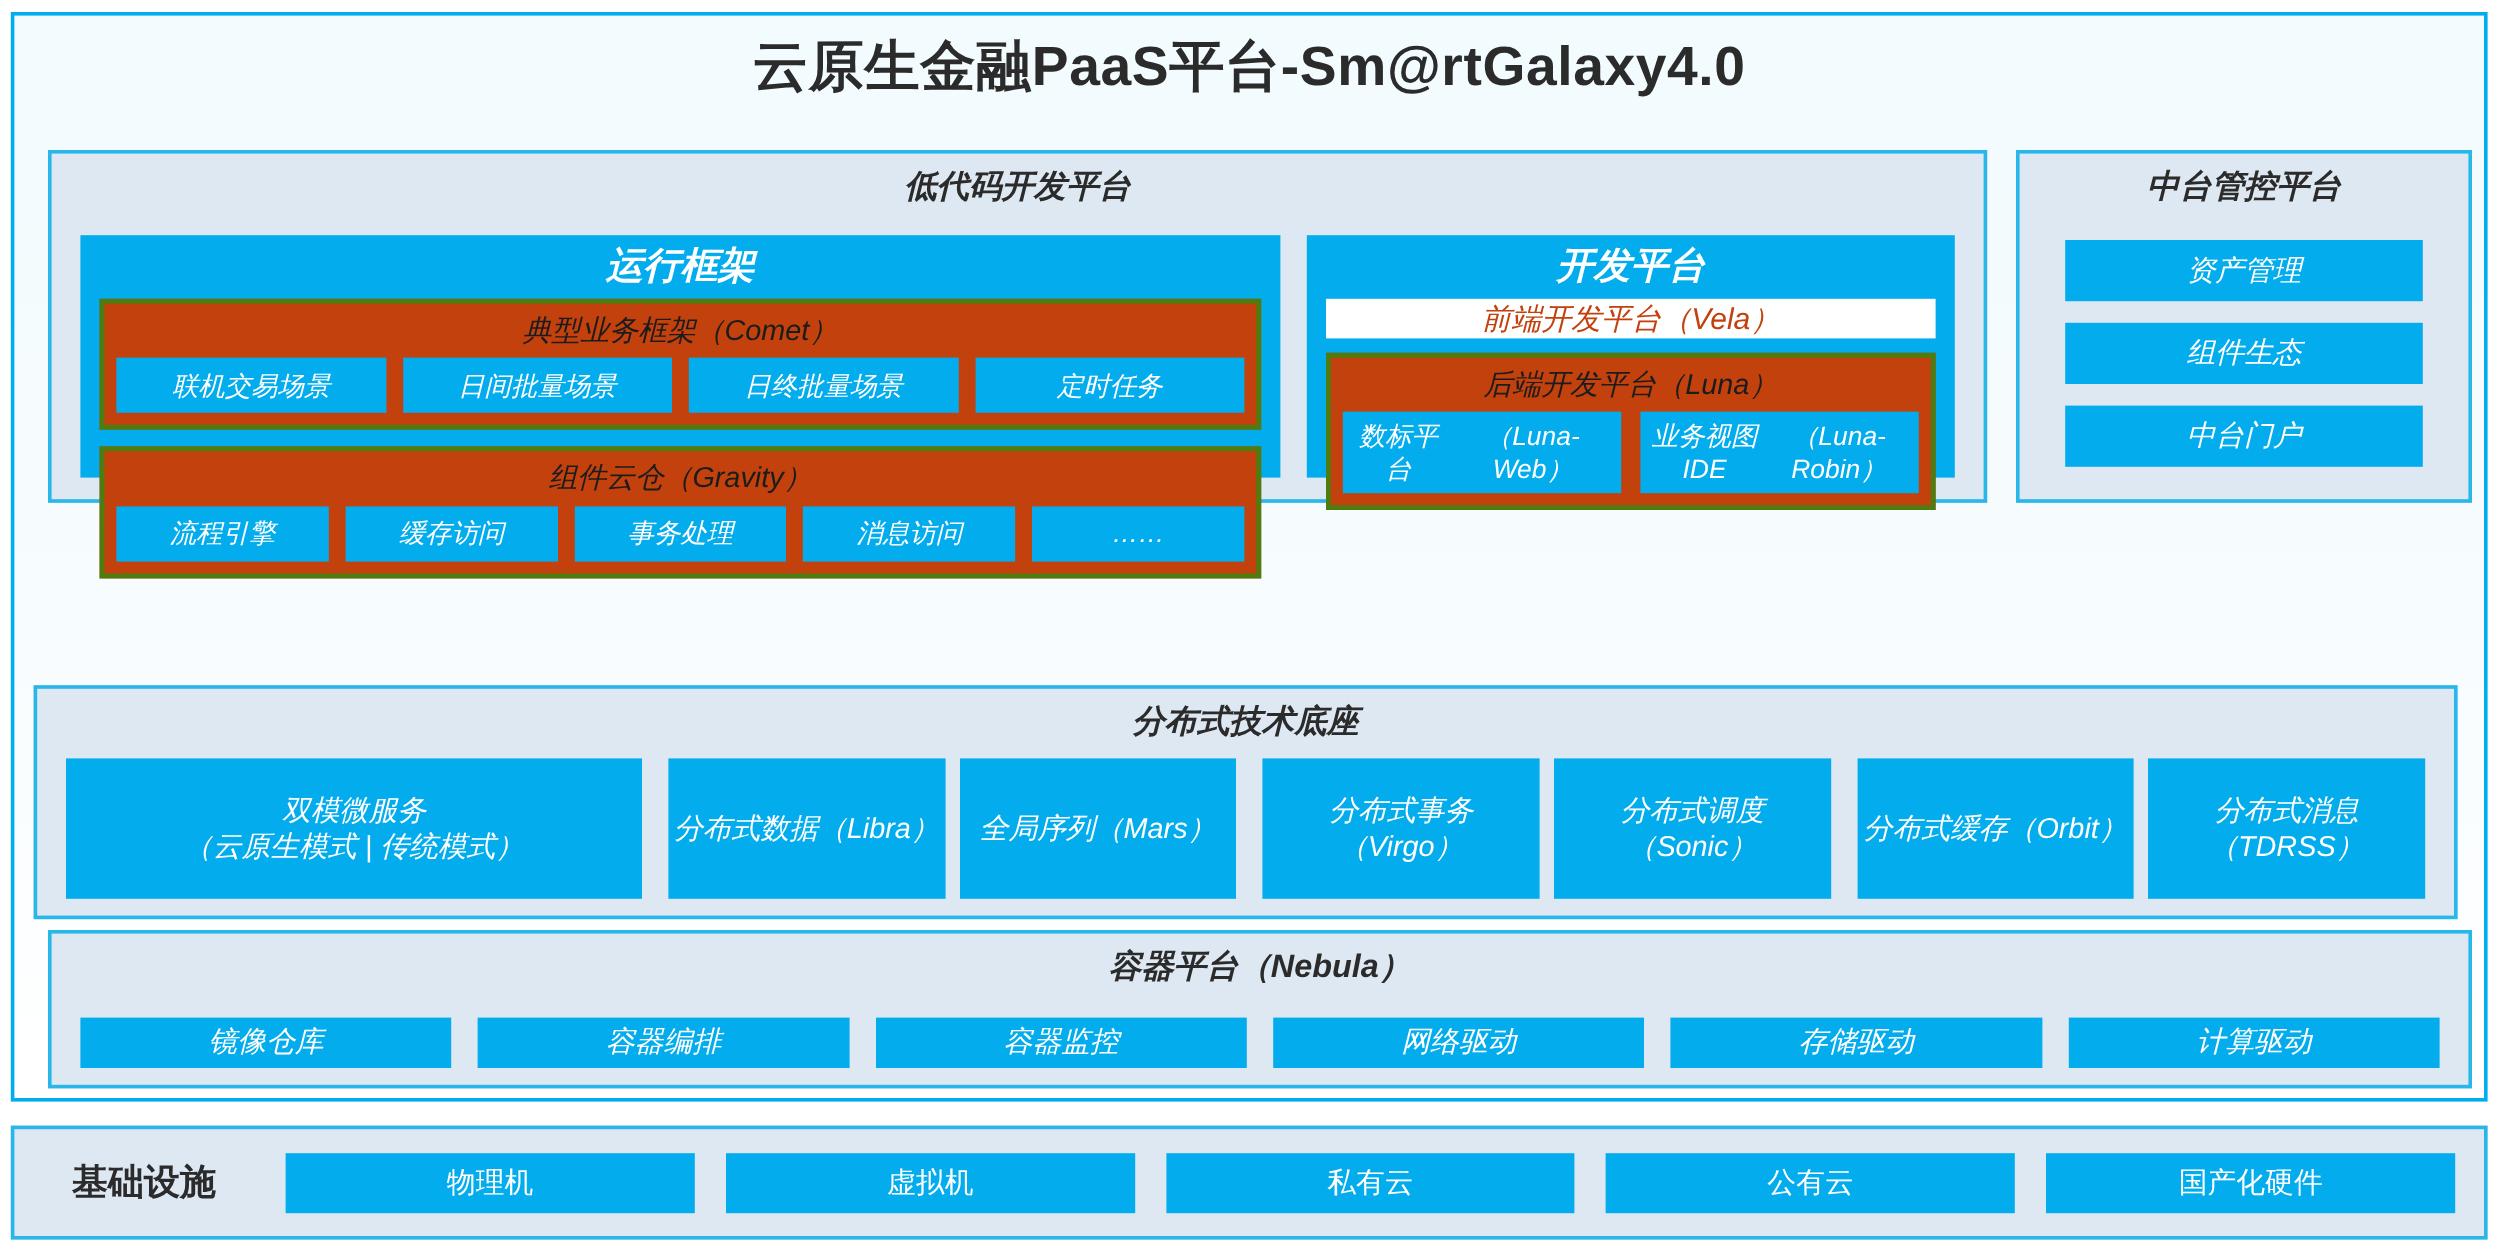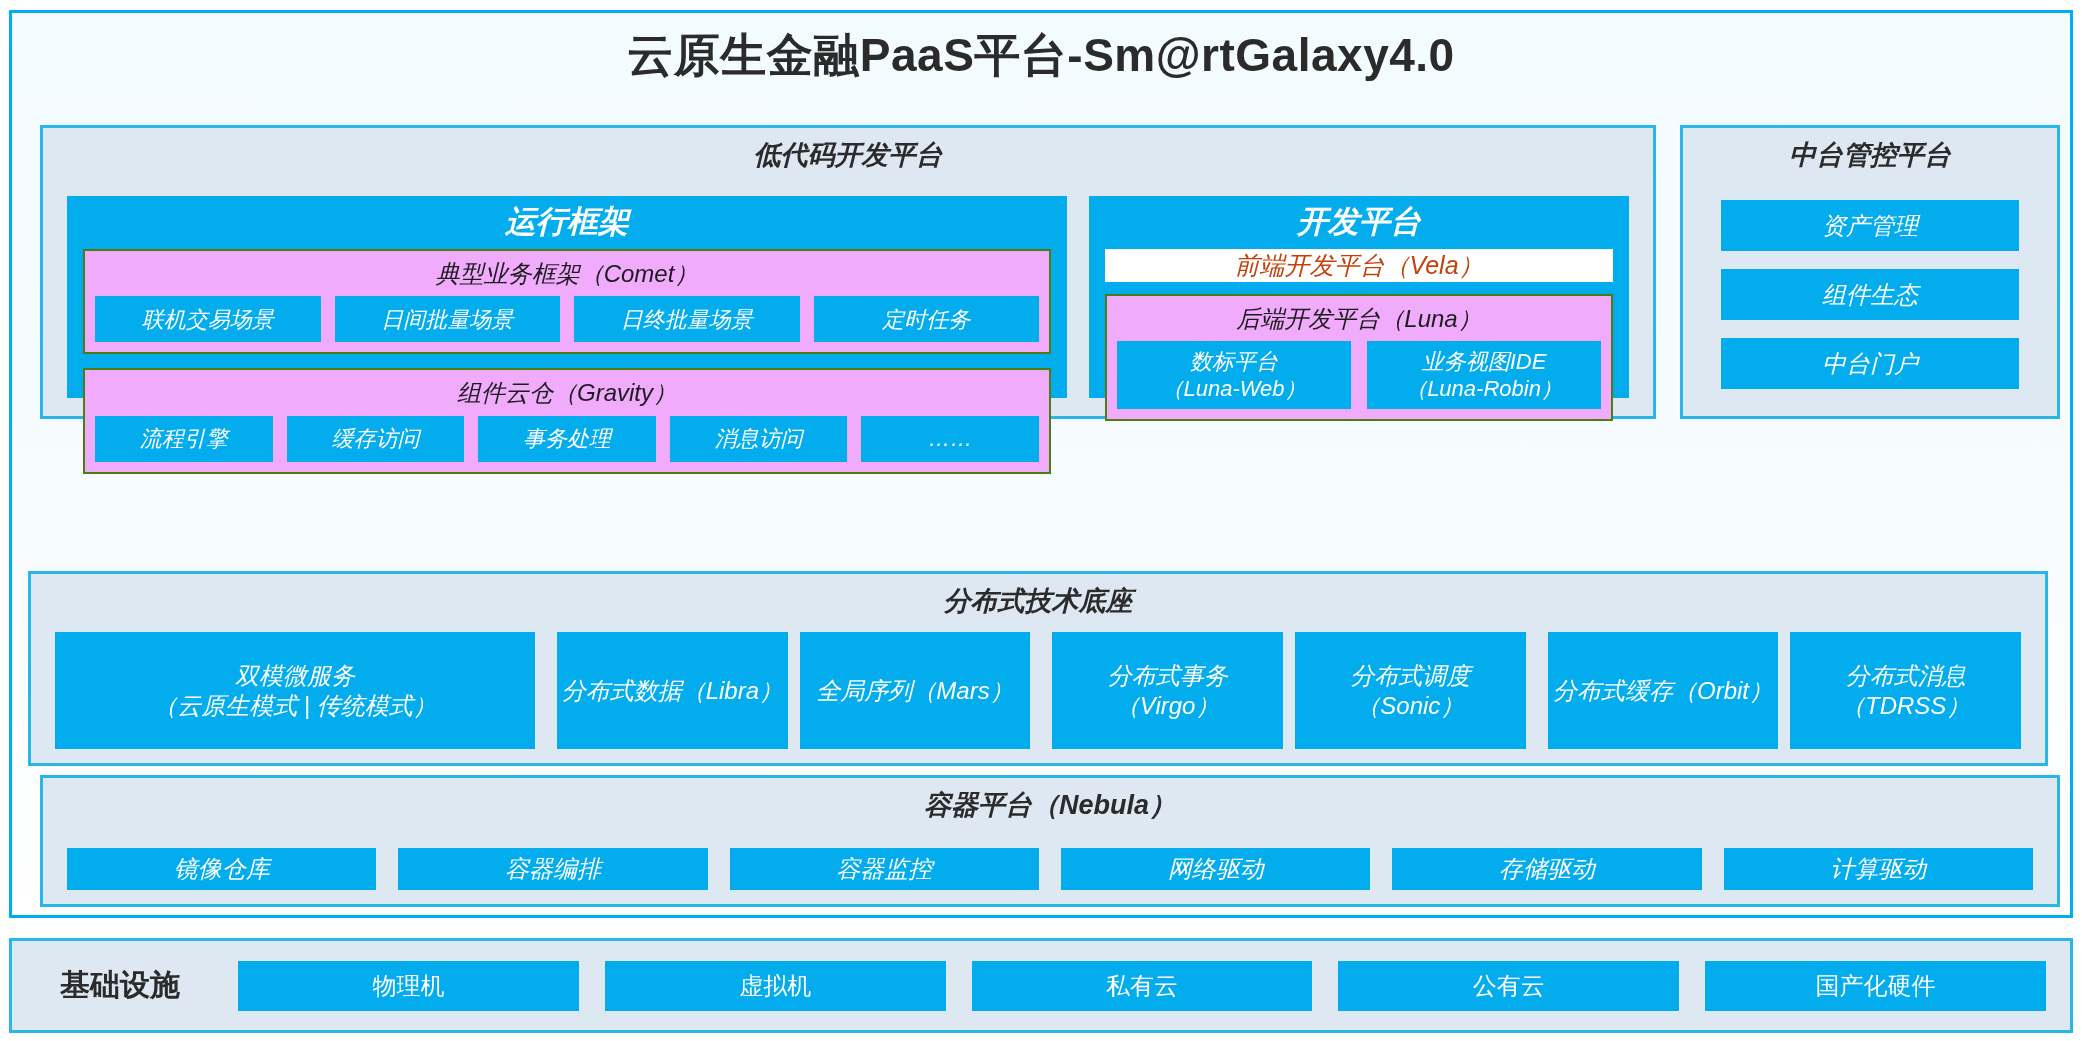--- a/index.html
+++ b/index.html
@@ -82,22 +82,22 @@
     color: #ffffff;
     font-size: 31px;
     font-weight: 700;
     text-align: center;
     padding: 9px 0 10px;
     line-height: 1.1;
   }
 
   
   .white-box {
-    background: #f0abfc;
-    border: 2px solid #4d7c0f;
+    background: #c2410c;
+    border: 4px solid #4d7c0f;
     margin: 0 16px 14px 16px;
     padding: 8px 10px 10px 10px;
   }
   .white-box-title {
     text-align: center;
     font-size: 24px;
     color: #1c1c1c;
     padding: 2px 0 9px;
     line-height: 1.1;
   }
@@ -114,21 +114,21 @@
 
   .plain-white-box {
     background: #ffffff;
     margin: 0 16px 12px 16px;
     height: 58px;
     display: flex; align-items: center; justify-content: center;
     font-size: 25px; color: #c2410c;
   }
 
   .luna-chips { display: flex; gap: 16px; }
-  .luna-chips .chip { flex: 1 1 0; height: 68px; flex-direction: column; }
+  .luna-chips .chip { flex: 1 1 0; height: 68px; flex-direction: row; }
   .luna-chips .chip .l1 { font-size: 22px; }
   .luna-chips .chip .l2 { font-size: 22px; }
 
   
   #midend-section { left: 1668px; top: 112px; width: 380px; height: 294px; }
   .midend-list {
     position: absolute;
     left: 38px; right: 38px; top: 72px;
     display: flex; flex-direction: column; gap: 18px;
   }

